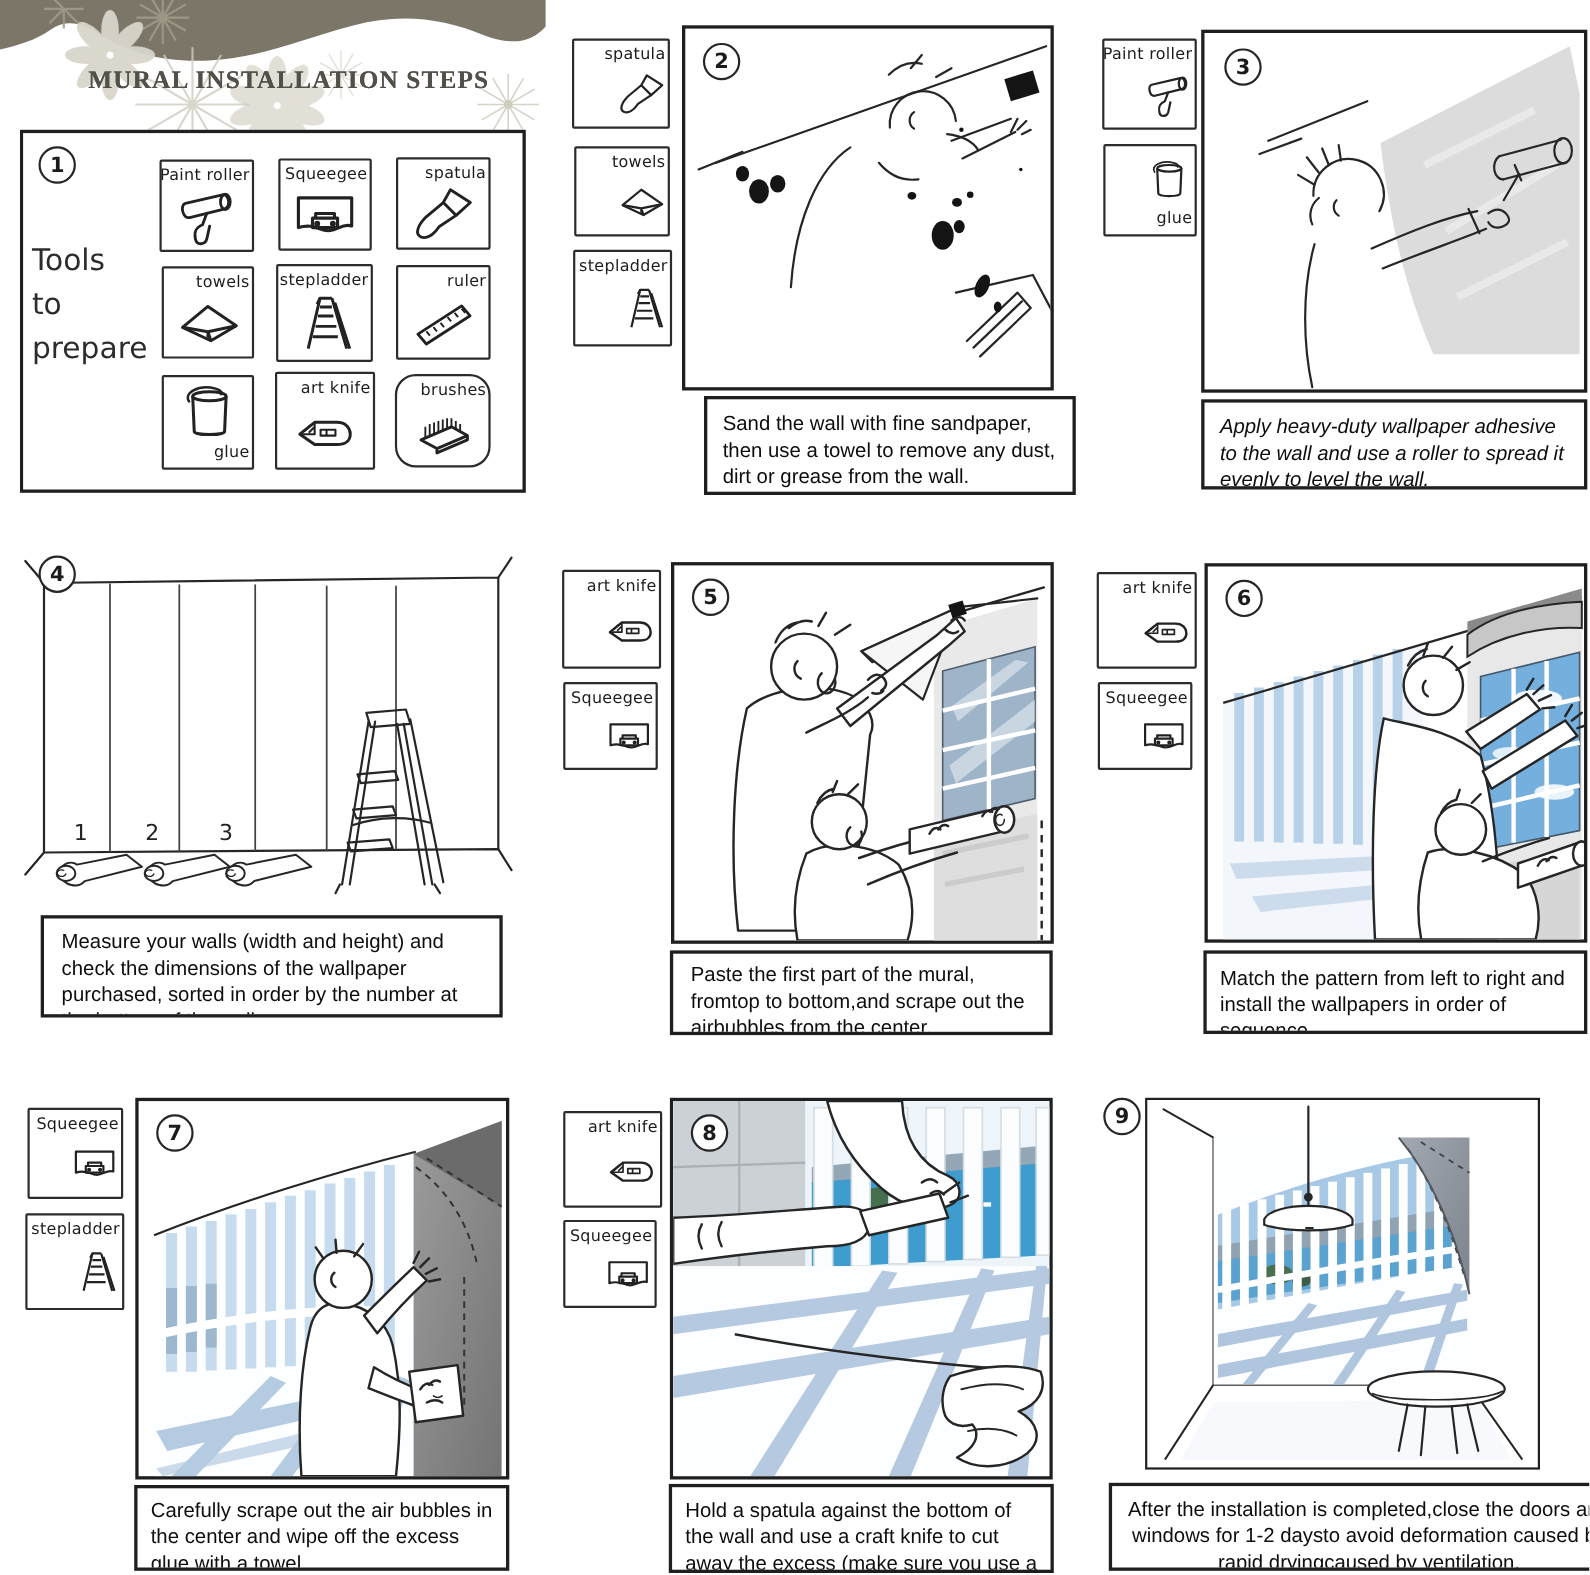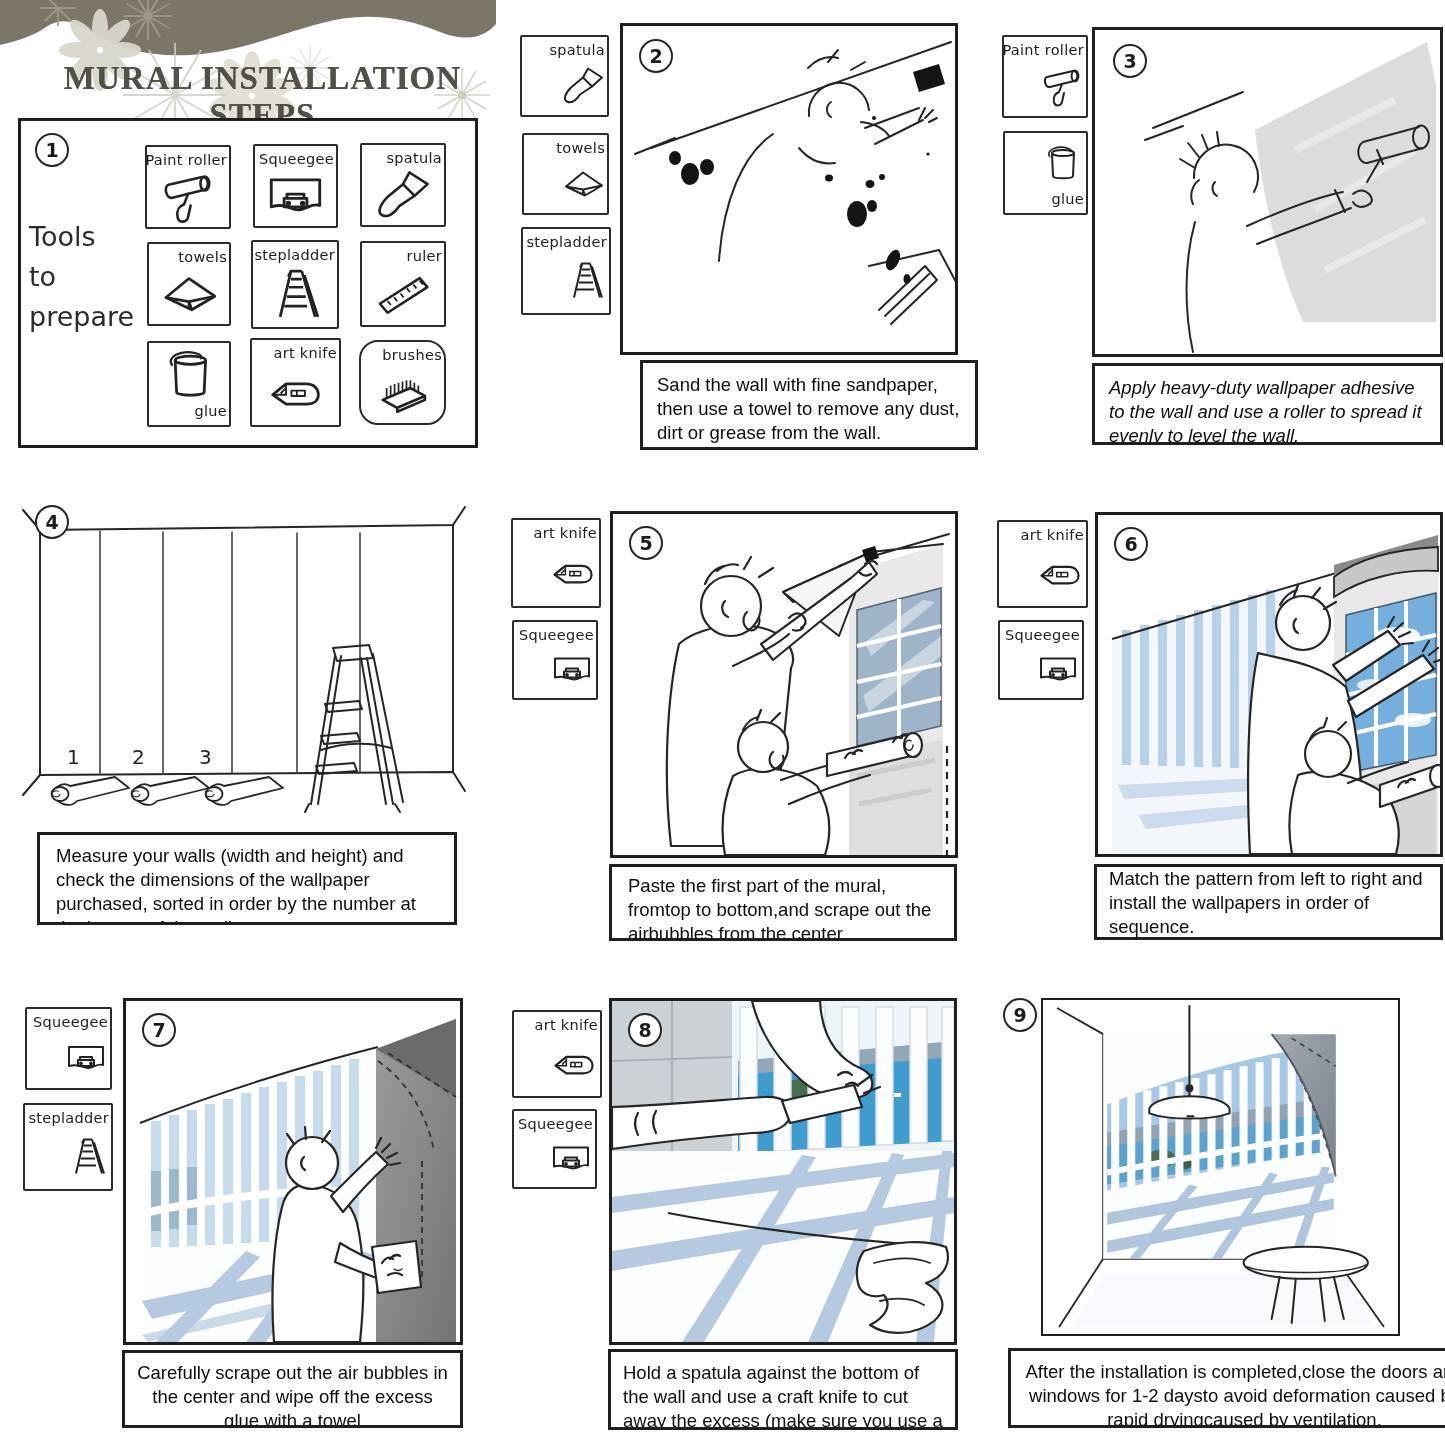--- a/index.html
+++ b/index.html
@@ -1,21 +1,21 @@
 <!DOCTYPE html>
 <html><head>
 <meta charset="utf-8">
 <title>Mural Installation Steps</title>
 <style>
   html,body{margin:0;padding:0;background:#fff;}
   .sheet{position:relative;width:1445px;height:1432px;background:#ffffff;overflow:hidden;
          font-family:"Liberation Sans",sans-serif;}
   .banner-svg{position:absolute;left:0;top:0;}
   .page-title{position:absolute;left:35px;top:60px;width:455px;text-align:center;
-    font-family:"Liberation Serif",serif;font-weight:700;font-size:33px;letter-spacing:1px;
+    font-family:"Liberation Serif",serif;font-weight:700;font-size:23px;letter-spacing:1px;
     color:#53504a;text-shadow:0 0 0.4px #53504a;}
   .panel{position:absolute;background:#fff;border:3px solid #1f1f1f;box-sizing:border-box;}
   .panel svg{display:block;width:100%;height:100%;}
   .openillo{position:absolute;}
   .cap{position:absolute;border:3px solid #1f1f1f;background:#fff;box-sizing:border-box;
     font:400 18.5px/1.3 "Liberation Sans",sans-serif;color:#0d0d0d;padding:10px 14px;overflow:hidden;}
   .cap.center{text-align:center;padding:9px 8px;}
   .badge{position:absolute;width:30px;height:30px;border:2.5px solid #262626;border-radius:50%;
     display:flex;align-items:center;justify-content:center;background:#fff;color:#1b1b1b;
     font:600 19px "DejaVu Sans",sans-serif;z-index:3;}
@@ -431,21 +431,21 @@
         <path d="M200 260 C190 290 190 318 194 339 L298 339 C304 318 300 296 288 280 C262 260 222 252 200 260 Z"></path>
         <circle cx="230" cy="239" r="23"></circle>
         <path d="M212 224 q5 -10 14 -12 M226 212 l3 -9 M240 215 l8 -8" fill="none"></path>
         <path d="M250 268 C270 260 292 252 310 247" fill="none"></path>
         <path d="M282 270 L340 250 L340 272 L282 292 Z"></path>
         <ellipse cx="340" cy="261" rx="8" ry="11"></ellipse>
         <path d="M300 272 q4 -8 10 -5 M308 268 q4 -6 9 -3" fill="none"></path>
       </g>
     </svg>
   </div>
-  <div class="cap" style="left:1094px;top:864px;width:349px;height:76px;padding:0 12px;">Match the pattern from left to right and install the wallpapers in order of sequence.</div>
+  <div class="cap" style="left:1094px;top:864px;width:349px;height:76px;padding:10px 12px;">Match the pattern from left to right and install the wallpapers in order of sequence.</div>
 
   <div class="tcard" style="left:25px;top:1007px;width:87px;height:83px;">
     <span class="tlabel">Squeegee</span>
     <svg class="ticon" width="44" height="42" viewBox="0 0 44 40">
         <use href="#sym-squeegee"></use>
       </svg>
   </div>
   <div class="tcard" style="left:23px;top:1103px;width:90px;height:88px;">
     <span class="tlabel">stepladder</span>
     <svg class="ticon" width="44" height="48" viewBox="0 0 44 46">
@@ -488,21 +488,21 @@
         <path d="M178 156 a8 8 0 0 0 1 13" fill="none"></path>
         <path d="M205 195 C224 176 238 162 250 151 L262 163 C250 174 234 190 217 211 Z"></path>
         <path d="M250 147 l5 -10 M256 151 l8 -8 M261 157 l10 -5 M264 164 l10 -2" fill="none"></path>
         <path d="M214 242 C230 252 246 259 257 263 L251 277 C239 273 224 267 209 261 Z"></path>
         <path d="M246 246 L290 240 L295 286 L252 292 Z"></path>
         <path d="M256 262 q5 -8 11 -4 M264 258 q5 -6 10 -3 M262 274 q8 -4 14 0" fill="none"></path>
         <path d="M268 268 q4 3 8 0" fill="none" stroke-width="1.4"></path>
       </g>
     </svg>
   </div>
-  <div class="cap" style="left:122px;top:1350px;width:341px;height:78px;padding:8px 12px;text-align:center;">Carefully scrape out the air bubbles in the center and wipe off the excess glue with a towel</div>
+  <div class="cap" style="left:122px;top:1350px;width:341px;height:78px;padding:8px 12px;">Carefully scrape out the air bubbles in the center and wipe off the excess glue with a towel</div>
 
   <div class="tcard" style="left:512px;top:1010px;width:90px;height:88px;">
     <span class="tlabel">art knife</span>
     <svg class="ticon" width="48" height="48" viewBox="0 0 44 46">
         <use href="#sym-art-knife"></use>
       </svg>
   </div>
   <div class="tcard" style="left:512px;top:1109px;width:85px;height:80px;">
     <span class="tlabel">Squeegee</span>
     <svg class="ticon" width="44" height="42" viewBox="0 0 44 40">

